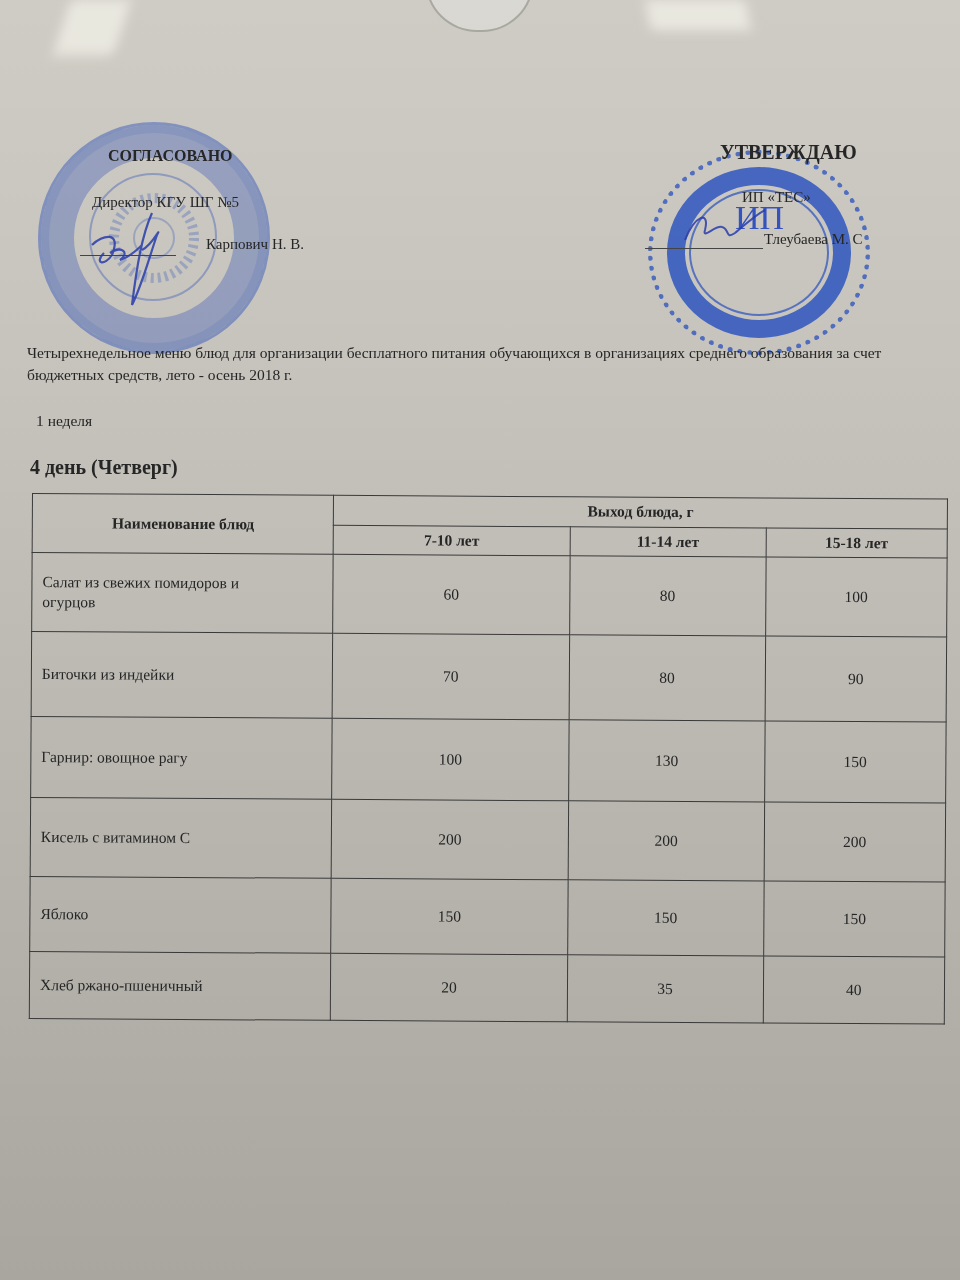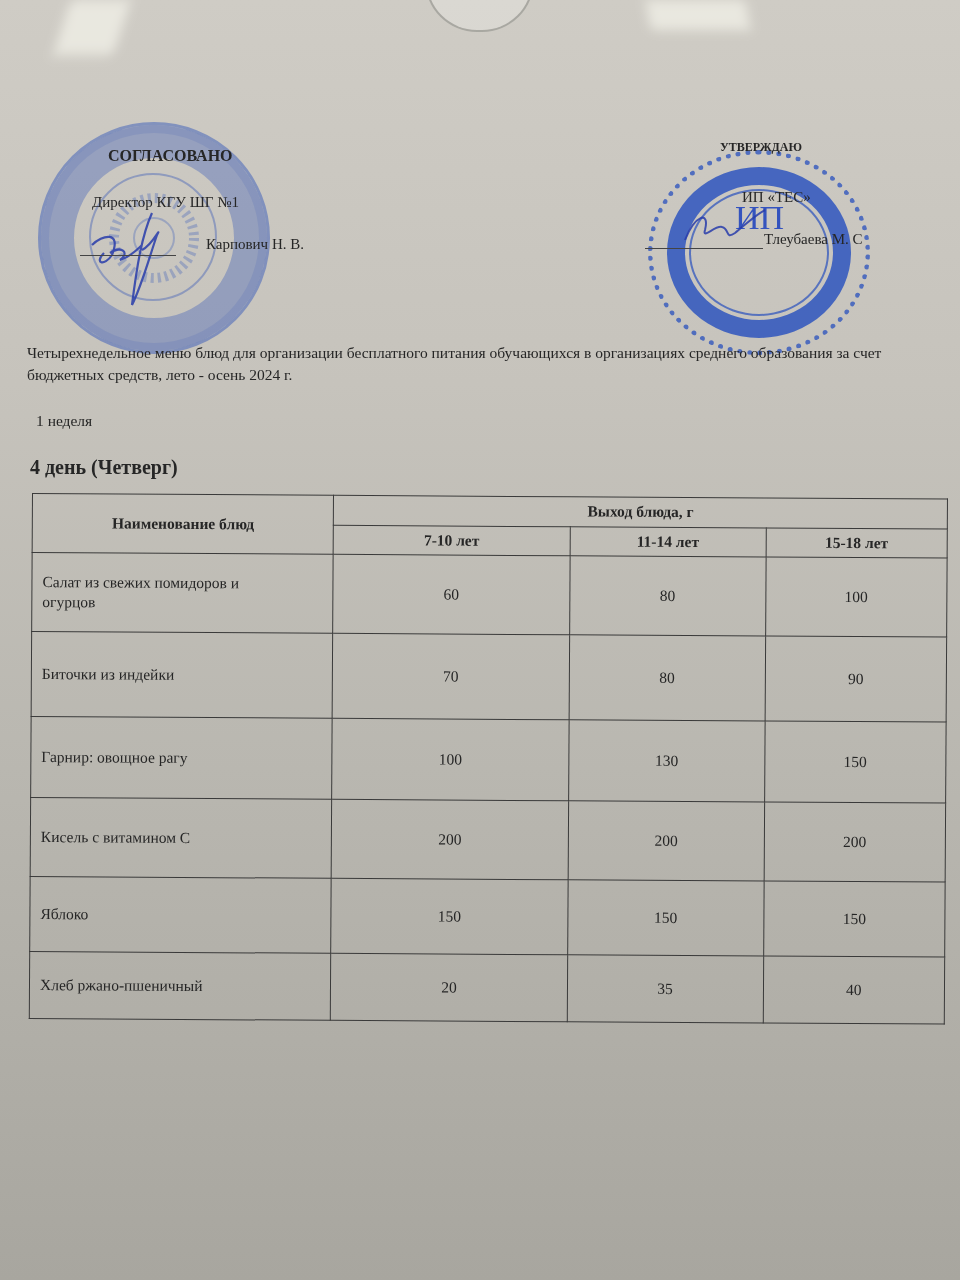--- a/index.html
+++ b/index.html
@@ -95,21 +95,21 @@
     position: absolute;
     font-size: 15px;
     line-height: 1.2;
     text-align: right;
   }
   .approved-title { left: 108px; top: 146px; font-weight: bold; font-size: 16px; }
   .approved-role { left: 92px; top: 193px; }
   .approved-name { left: 181px; top: 235px; margin-left: 25px; }
   .approved-line { position: absolute; left: 80px; top: 255px; width: 96px; height: 1px; background: #444; }
 
-  .confirm-title { left: 720px; top: 140px; font-weight: bold; font-size: 12px; }
+  .confirm-title { left: 720px; top: 140px; font-weight: bold; font-size: 20px; }
   .confirm-org { left: 742px; top: 188px; }
   .confirm-name { left: 764px; top: 230px; }
   .confirm-line { position: absolute; left: 645px; top: 248px; width: 118px; height: 1px; background: #444; }
 
   .intro {
     position: absolute;
     left: 27px; top: 342px;
     width: 895px;
     font-size: 15.5px;
     line-height: 22px;
@@ -186,30 +186,30 @@
 <div class="stamp stamp-right">
   <div class="band"></div>
   <div class="core"></div>
   <div class="big1">ИП</div>
 </div>
 <svg class="sig" style="left:680px;top:205px;" width="90" height="50" viewBox="0 0 90 50">
   <path d="M5 35 C 15 10, 30 5, 25 25 C 22 35, 35 20, 42 22 C 50 24, 45 35, 55 28 C 65 20, 75 10, 85 5" fill="none" stroke="rgba(40,60,170,0.85)" stroke-width="2"></path>
 </svg>
 
 <div class="block approved-title">СОГЛАСОВАНО</div>
-<div class="block approved-role">Директор КГУ ШГ №1</div>
+<div class="block approved-role">Директор КГУ ШГ №5</div>
 <div class="approved-line"></div>
 <div class="block approved-name">Карпович Н. В.</div>
 
 <div class="block confirm-title">УТВЕРЖДАЮ</div>
 <div class="block confirm-org">ИП «ТЕС»</div>
 <div class="confirm-line"></div>
 <div class="block confirm-name">Тлеубаева М. С</div>
 
-<div class="intro">Четырехнедельное меню блюд для организации бесплатного питания обучающихся в организациях среднего образования за счет бюджетных средств, лето - осень 2024 г.</div>
+<div class="intro">Четырехнедельное меню блюд для организации бесплатного питания обучающихся в организациях среднего образования за счет бюджетных средств, лето - осень 2018 г.</div>
 <div class="week">1 неделя</div>
 <div class="day">4 день (Четверг)</div>
 
 <table class="menu">
   <thead>
     <tr>
       <th class="h-name" rowspan="2">Наименование блюд</th>
       <th class="h-yield" colspan="3">Выход блюда, г</th>
     </tr>
     <tr>

